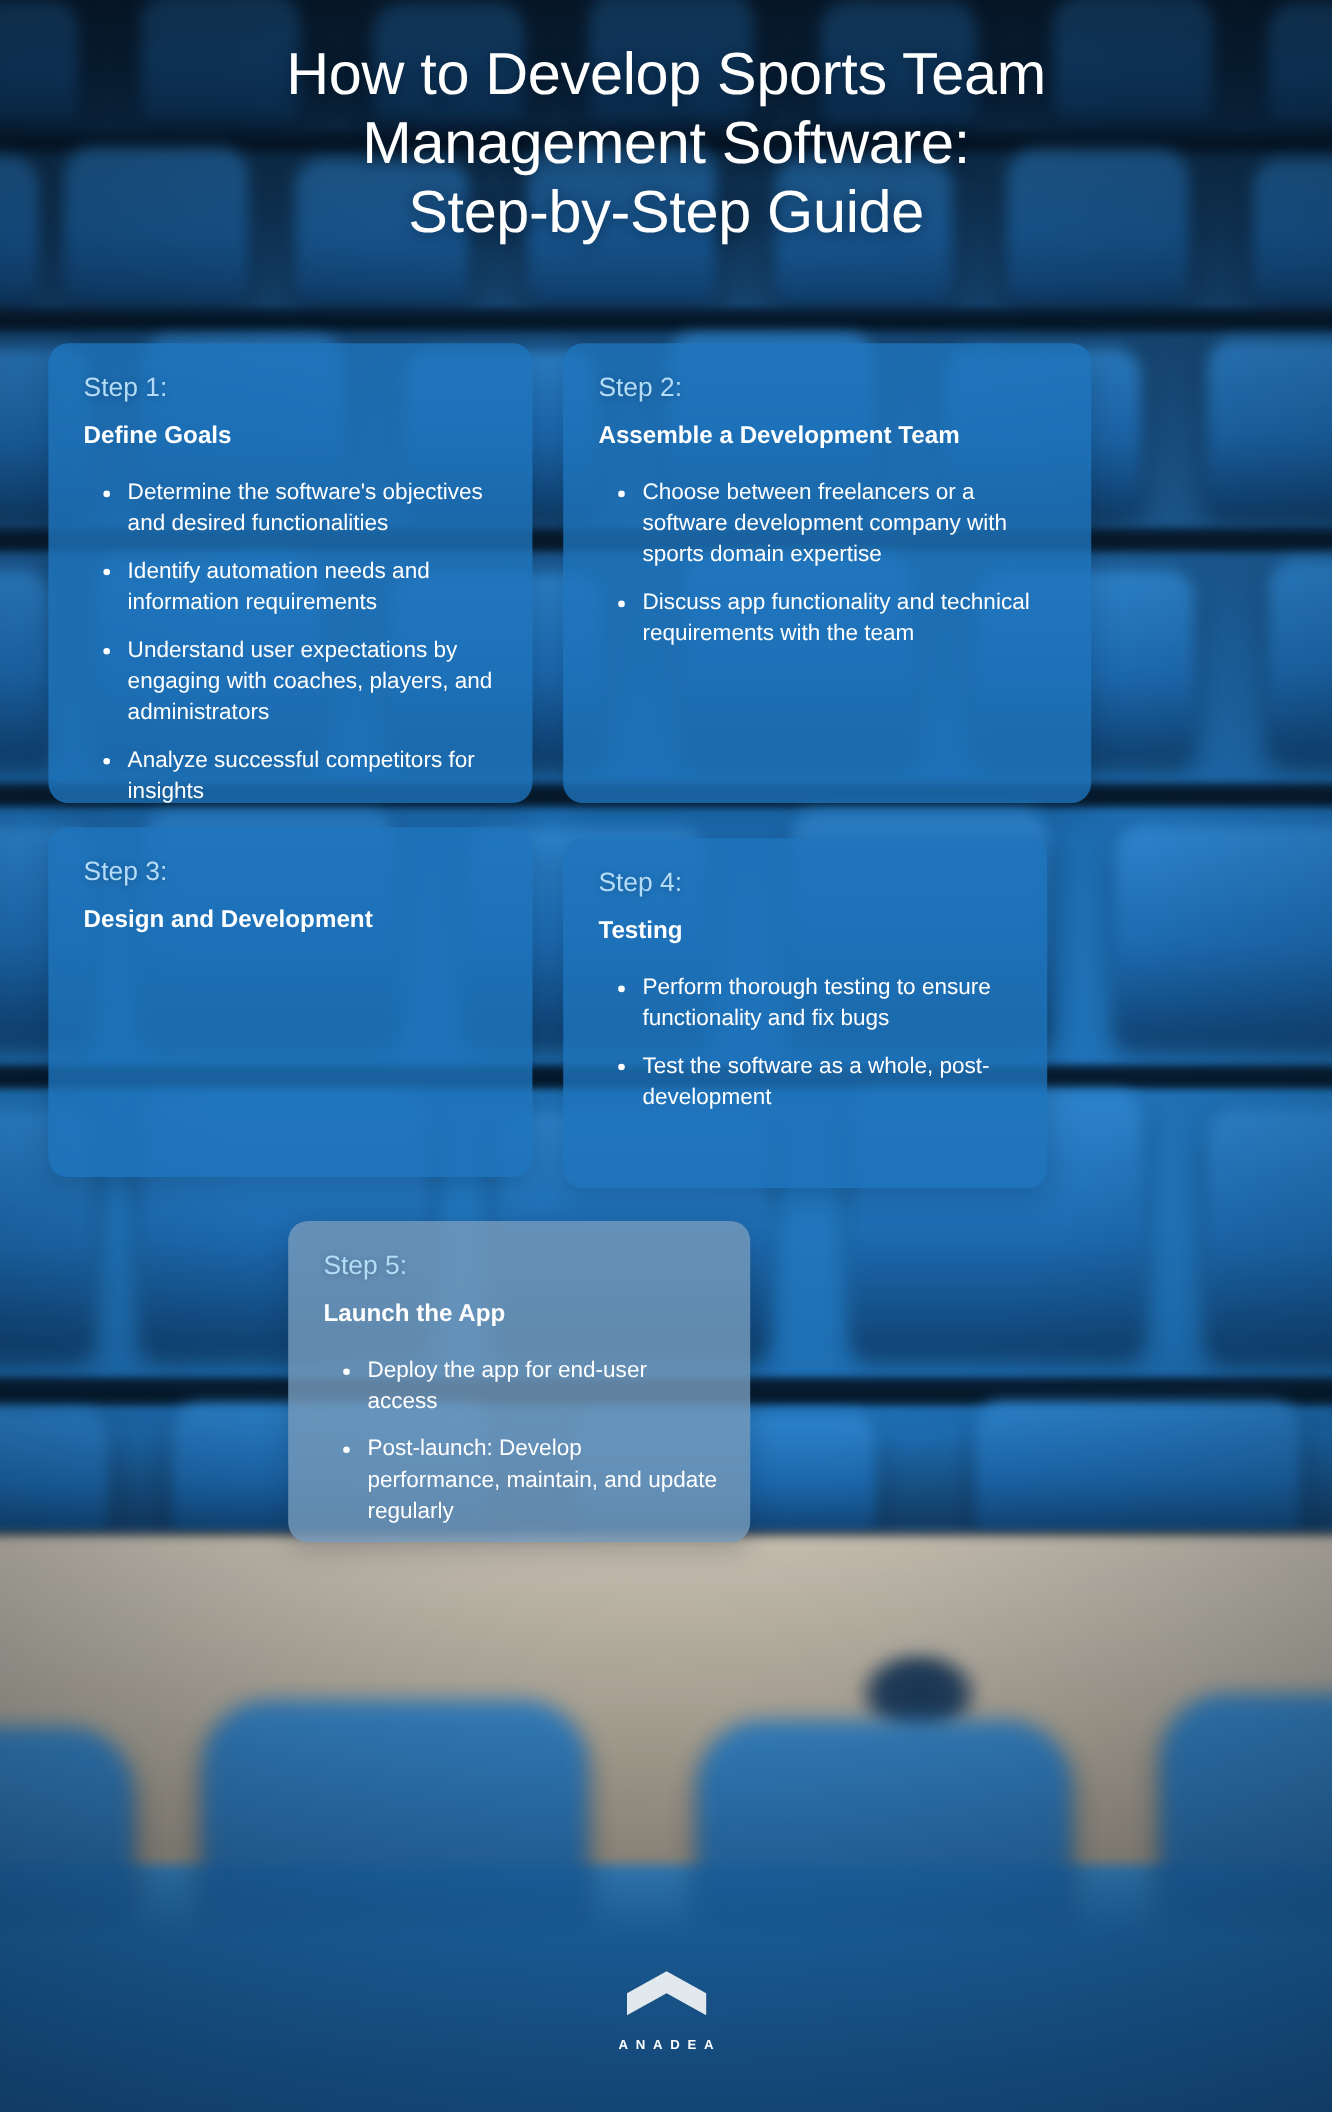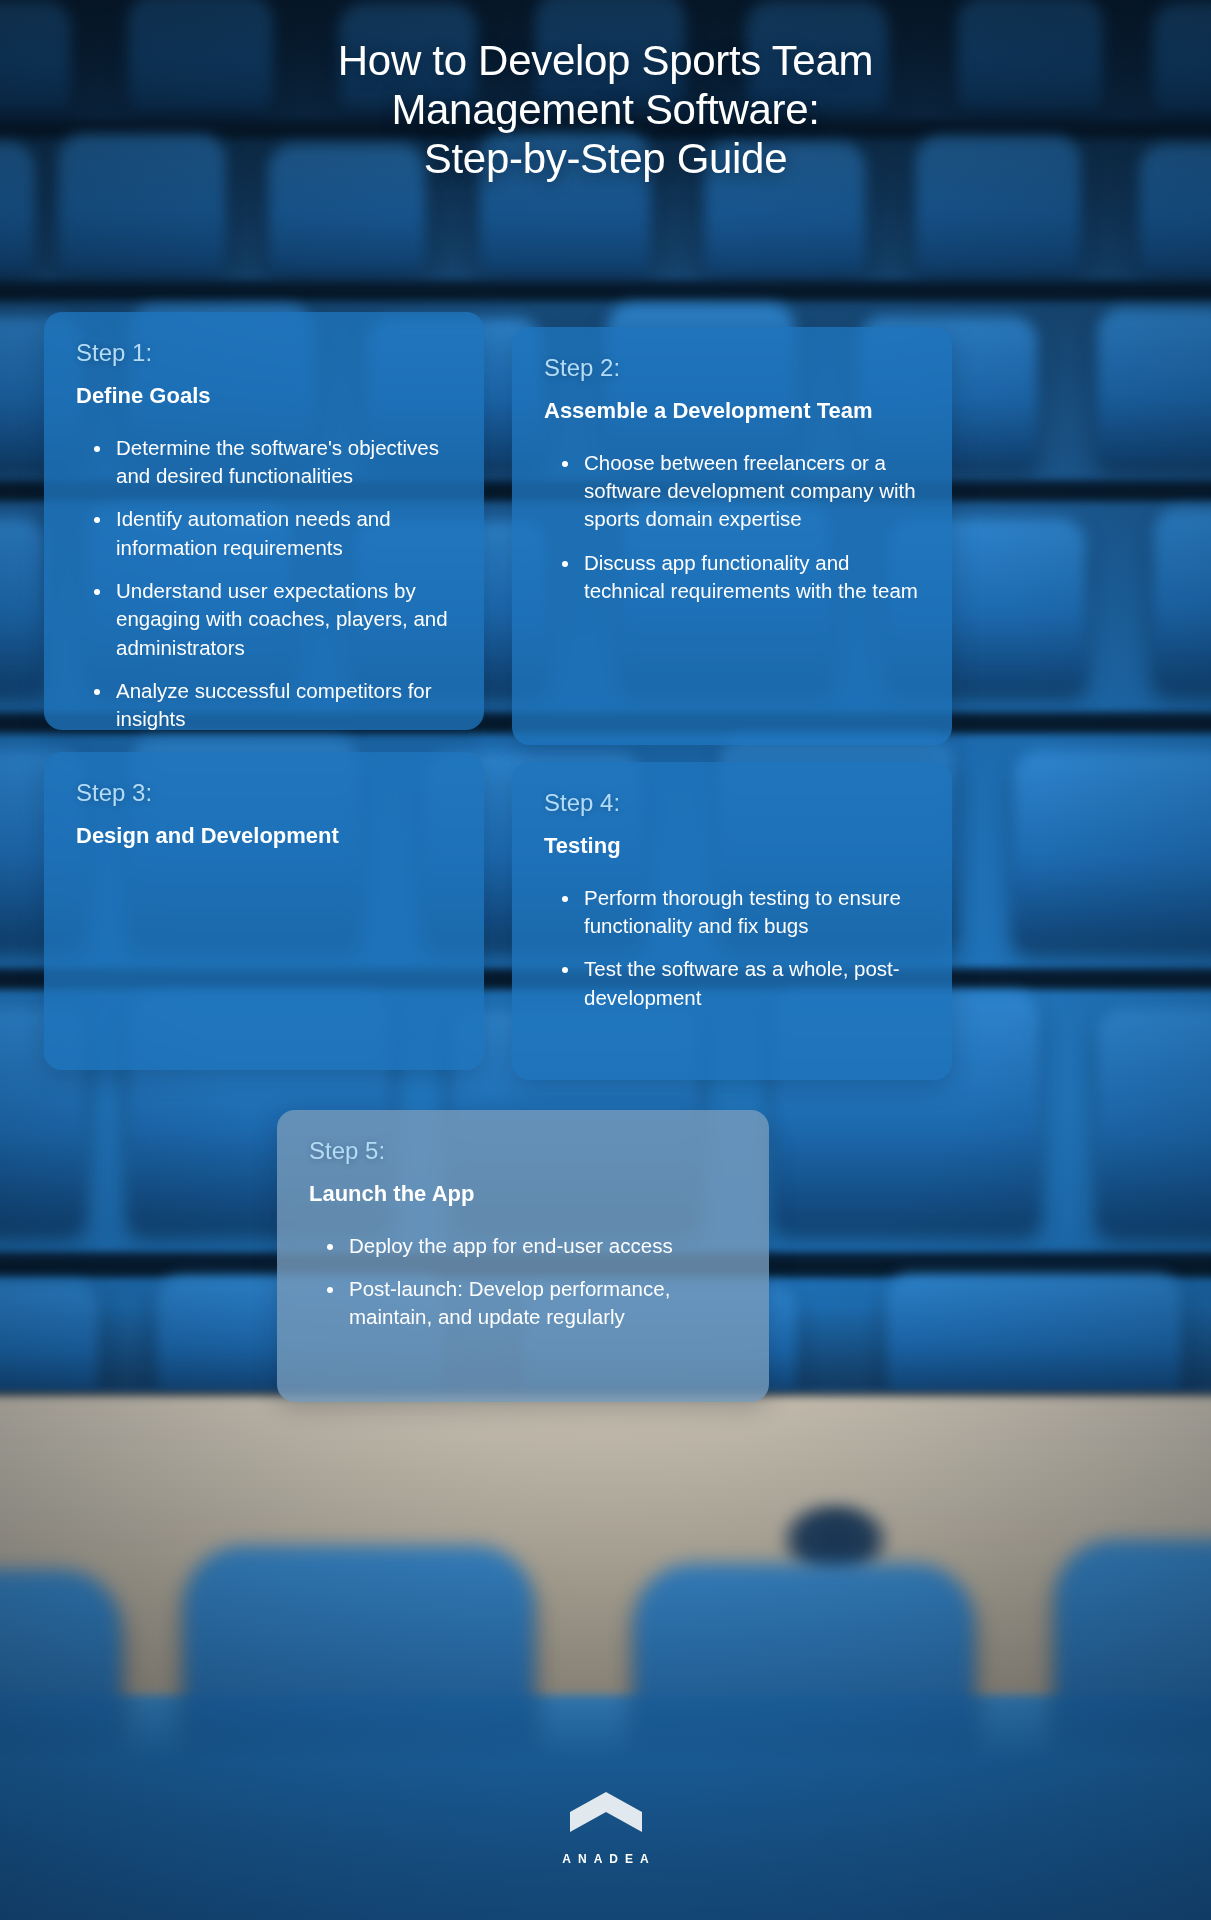--- a/index.html
+++ b/index.html
@@ -58,21 +58,21 @@
     position:absolute; left:0; right:0; top:0; height:300px;
     background:linear-gradient(180deg, rgba(4,16,29,.62) 0%, rgba(6,24,44,.28) 60%, rgba(0,0,0,0) 100%);
   }
 
   
   #page { position:relative; z-index:3; width:1211px; height:1920px; }
 
   .title {
     width:1000px; margin:0 auto; padding-top:36px;
     text-align:center; color:#ffffff;
-    font-size:42px; line-height:1.17; font-weight:400;
+    font-size:54px; line-height:1.17; font-weight:400;
     letter-spacing:-0.3px;
     text-shadow:0 2px 14px rgba(2,16,32,.55);
   }
   .title .tline { display:block; }
 
   .grid {
     position:absolute; top:312px; left:0; width:1211px;
   }
 
   .card {
@@ -117,24 +117,24 @@
     content:"";
     position:absolute;
     left:8px; top:12px;
     width:6px; height:6px;
     border-radius:50%;
     background:#ffffff;
   }
 
   
   #card-1 { left:44px;  top:0;    width:440px; height:418px; }
-  #card-2 { left:512px; top:15px;    width:440px; height:418px; }
+  #card-2 { left:512px; top:0;    width:480px; height:418px; }
   #card-3 { left:44px;  top:440px;width:440px; height:318px; }
   #card-4 { left:512px; top:450px;width:440px; height:318px; }
-  #card-5 { left:277px; top:798px;width:492px; height:292px; background:rgba(116,152,186,.82); }
+  #card-5 { left:262px; top:798px;width:420px; height:292px; background:rgba(116,152,186,.82); }
 
   
   .footer {
     position:absolute; left:0; right:0; top:1790px;
     display:flex; flex-direction:column; align-items:center; gap:18px;
   }
   .logo-mark { width:76px; height:44px; display:block; }
   .logo-word {
     color:#ffffff; font-size:12px; font-weight:700;
     letter-spacing:7px; text-indent:7px;

